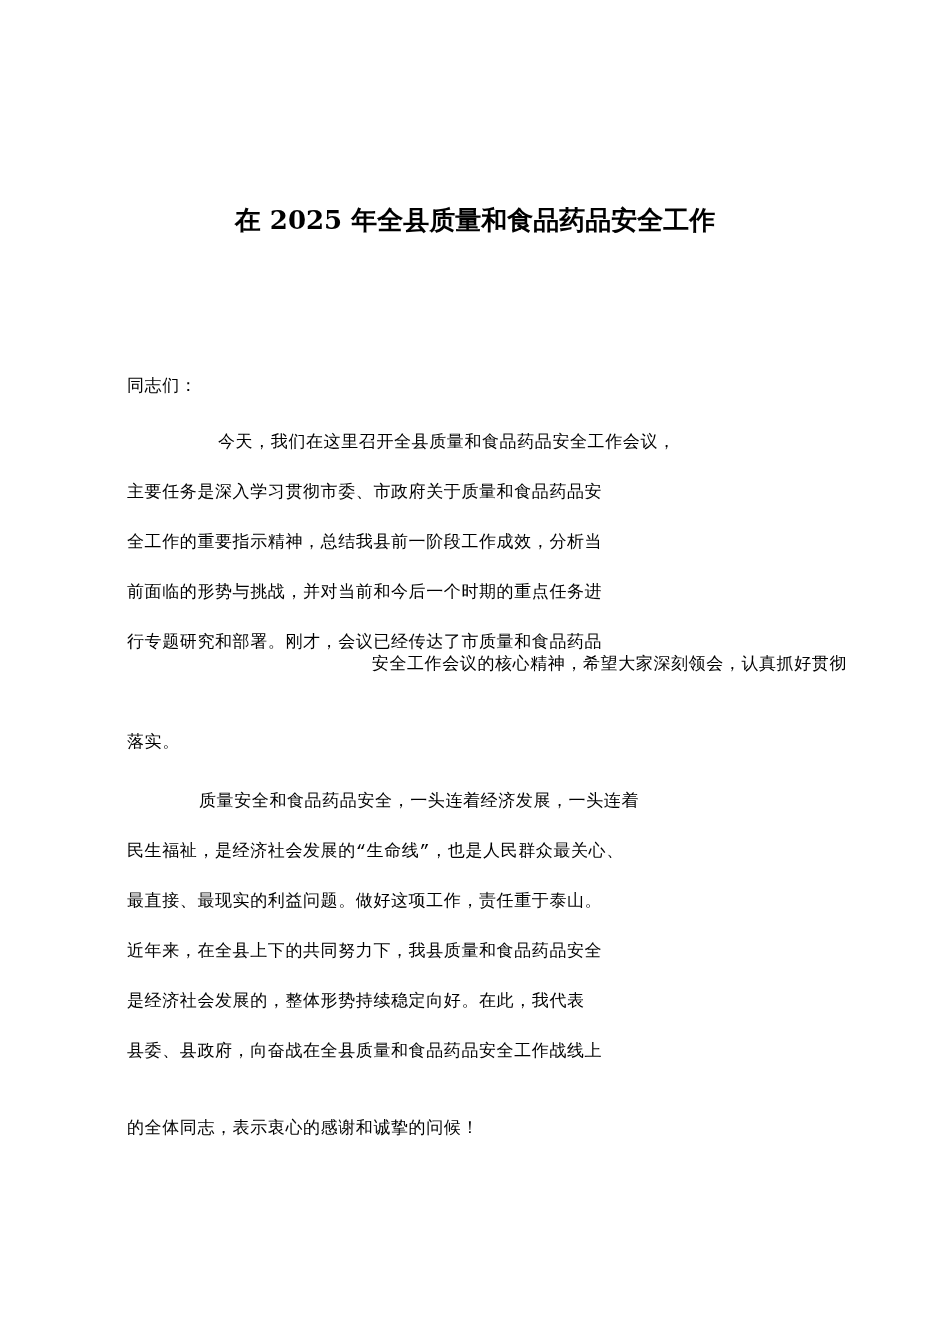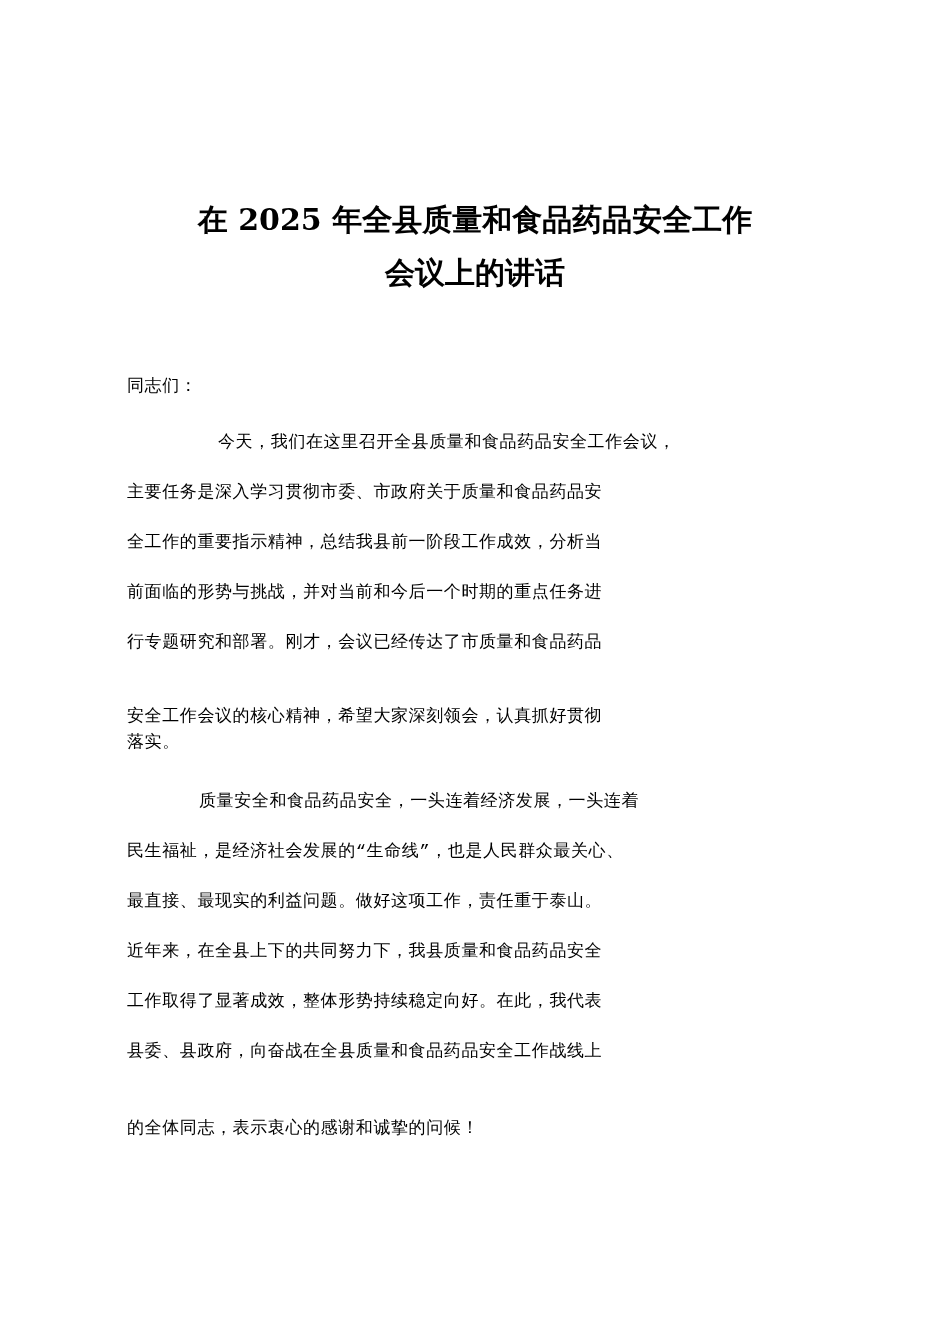--- a/index.html
+++ b/index.html
@@ -20,21 +20,21 @@
       width: 950px; height: 1344px;
       background: #ffffff;
     }
     .title-line {
       position: absolute;
       left: 0;
       width: 950px;
       text-align: center;
       font-family: "DejaVu Serif", "Liberation Serif", serif;
       font-weight: bold;
-      font-size: 30px;
+      font-size: 26px;
       line-height: 46px;
       white-space: nowrap;
       letter-spacing: 0px;
     }
     .body-line {
       position: absolute;
       left: 127px;
       width: 720px;
       font-family: Liberation Mono, monospace;
       font-size: 17px;
@@ -45,37 +45,36 @@
     .indent {
       left: 178px;
     }
   </style>
 </head>
 <body>
 
 <div class="page">
 
   <div class="title-line" style="top:197px;">在 2025 年全县质量和食品药品安全工作</div>
-  <div class="title-line" style="top:250px;">会议上的讲话</div>
 
   <div class="body-line" style="top:370px;">同志们：</div>
 
   <div>
     <div class="body-line indent" style="top:426px;margin-left:40px;">今天，我们在这里召开全县质量和食品药品安全工作会议，</div>
     <div class="body-line" style="top:476px;">主要任务是深入学习贯彻市委、市政府关于质量和食品药品安</div>
     <div class="body-line" style="top:526px;">全工作的重要指示精神，总结我县前一阶段工作成效，分析当</div>
     <div class="body-line" style="top:576px;">前面临的形势与挑战，并对当前和今后一个时期的重点任务进</div>
     <div class="body-line" style="top:626px;">行专题研究和部署。刚才，会议已经传达了市质量和食品药品</div>
-    <div class="body-line" style="top:700px;">安全工作会议的核心精神，希望大家深刻领会，认真抓好贯彻</div>
+    <div class="body-line" style="top:648px;text-align:right;">安全工作会议的核心精神，希望大家深刻领会，认真抓好贯彻</div>
     <div class="body-line" style="top:726px;">落实。</div>
   </div>
 
   <div>
     <div class="body-line indent" style="top:785px;margin-left:21px;">质量安全和食品药品安全，一头连着经济发展，一头连着</div>
     <div class="body-line" style="top:835px;">民生福祉，是经济社会发展的“生命线”，也是人民群众最关心、</div>
     <div class="body-line" style="top:885px;">最直接、最现实的利益问题。做好这项工作，责任重于泰山。</div>
     <div class="body-line" style="top:935px;">近年来，在全县上下的共同努力下，我县质量和食品药品安全</div>
-    <div class="body-line" style="top:985px;">工作取得了显著成效，整体形势持续稳定向好。在此，我代表</div>
+    <div class="body-line" style="top:985px;">是经济社会发展的，整体形势持续稳定向好。在此，我代表</div>
     <div class="body-line" style="top:1035px;">县委、县政府，向奋战在全县质量和食品药品安全工作战线上</div>
     <div class="body-line" style="top:1085px;margin-top:27px;">的全体同志，表示衷心的感谢和诚挚的问候！</div>
   </div>
 
 </div>
 
 </body></html>

